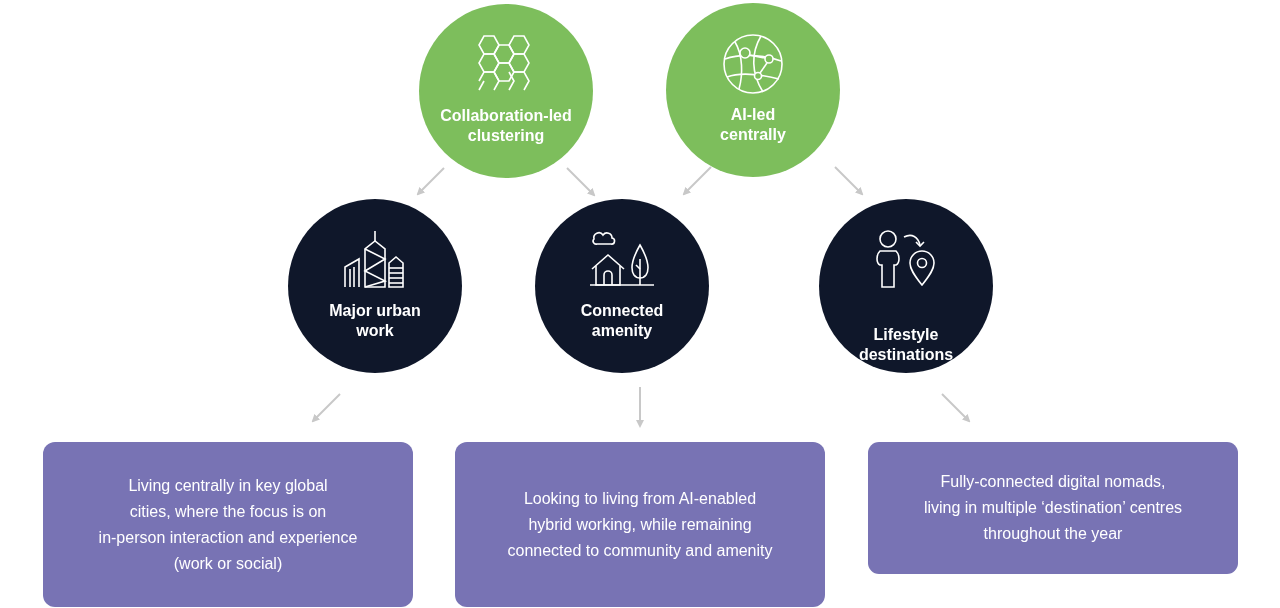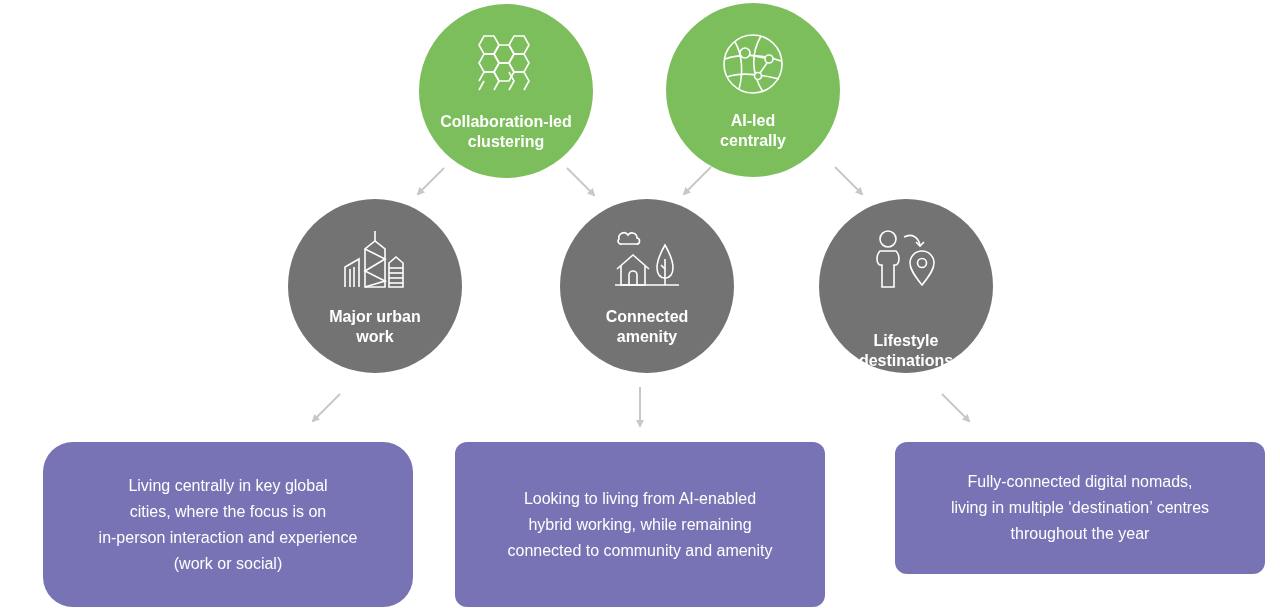--- a/index.html
+++ b/index.html
@@ -1,23 +1,23 @@
 <!DOCTYPE html>
 <html><head>
 <meta charset="utf-8">
 <style>
   html, body { margin:0; padding:0; }
   body { width:1280px; height:608px; background:#ffffff; position:relative; overflow:hidden;
          font-family:"Liberation Sans", sans-serif; }
   .circle { position:absolute; border-radius:50%; display:flex; flex-direction:column; align-items:center;
             color:#ffffff; text-align:center; }
   .circle.green { background:#7dbe5c; }
-  .circle.teal { background:#737373; }
+  .circle.teal { background:#0f172a; }
   .circle .icon { margin-top:30px; height:62px; display:flex; align-items:center; justify-content:center; }
-  .circle .label { font-weight:bold; font-size:16px; line-height:20px; margin-top:16px; }
+  .circle .label { font-weight:bold; font-size:16px; line-height:20px; margin-top:10px; }
   .box { position:absolute; background:#7873b4; border-radius:12px; color:#ffffff;
          display:flex; align-items:center; justify-content:center; text-align:center;
          font-size:16px; line-height:26px; }
   .box span { white-space:pre-line; }
   svg.arrows { position:absolute; left:0; top:0; }
 </style>
 </head>
 <body>
 
 <svg class="arrows" width="1280" height="608">
@@ -92,21 +92,21 @@
       <line x1="46" y1="49" x2="60" y2="49"></line>
       <line x1="46" y1="54" x2="60" y2="54"></line>
     </svg>
   </div>
   <div class="label">
     <div>Major urban</div>
     <div>work</div>
   </div>
 </div>
 
-<div class="circle teal" style="left:560px; top:199px; width:174px; height:174px;">
+<div class="circle teal" style="left:535px; top:199px; width:174px; height:174px;">
   <div class="icon">
     <svg width="64" height="62" viewBox="0 0 64 62" fill="none" stroke="#fff" stroke-width="1.6">
       <path d="M4,10 a5,5 0 0 1 9,-4 a5,5 0 0 1 9,3 a3,3 0 0 1 -1,6 L7,15 a3,3 0 0 1 -3,-5 Z"></path>
       <path d="M2,40 L18,26 L34,40"></path>
       <path d="M6,37 L6,56 L30,56 L30,37"></path>
       <path d="M14,56 L14,46 a4,4 0 0 1 8,0 L22,56"></path>
       <path d="M50,16 C42,30 40,40 44,46 C47,50 53,50 56,46 C60,40 58,30 50,16 Z"></path>
       <line x1="50" y1="30" x2="50" y2="56"></line>
       <line x1="50" y1="40" x2="46" y2="36"></line>
       <line x1="0" y1="56" x2="64" y2="56"></line>
@@ -128,28 +128,28 @@
       <path d="M48,56 C40,46 36,40 36,34 a12,12 0 0 1 24,0 C60,40 56,46 48,56 Z"></path>
       <circle cx="48" cy="34" r="4.5"></circle>
     </svg>
   </div>
   <div class="label">
     <div>Lifestyle</div>
     <div>destinations</div>
   </div>
 </div>
 
-<div class="box" style="left:43px; top:442px; width:370px; height:165px;border-radius:30px;">
+<div class="box" style="left:43px; top:442px; width:370px; height:165px;">
   <span>Living centrally in key global
 cities, where the focus is on
 in-person interaction and experience
 (work or social)</span>
 </div>
 <div class="box" style="left:455px; top:442px; width:370px; height:165px;">
   <span>Looking to living from AI-enabled
 hybrid working, while remaining
 connected to community and amenity</span>
 </div>
-<div class="box" style="left:895px; top:442px; width:370px; height:132px;">
+<div class="box" style="left:868px; top:442px; width:370px; height:132px;border-radius:11px;">
   <span>Fully-connected digital nomads,
 living in multiple ‘destination’ centres
 throughout the year</span>
 </div>
 
 </body></html>

